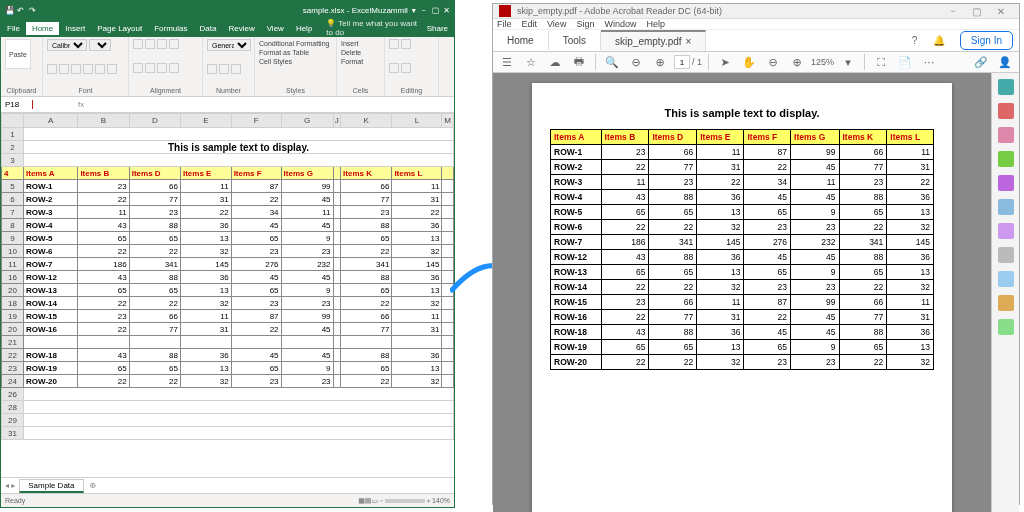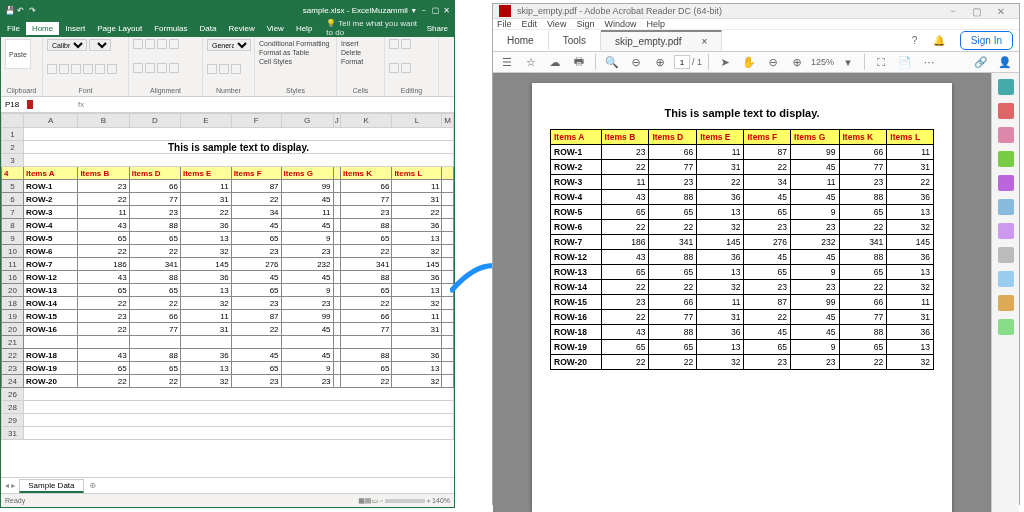--- a/index.html
+++ b/index.html
@@ -25,21 +25,21 @@
 .excel .ribbon .align { width: 74px; }
 .excel .ribbon .num { width: 52px; }
 .excel .ribbon .styles { width: 82px; }
 .excel .ribbon .cells { width: 48px; }
 .excel .ribbon .editing { width: 54px; }
 .excel .ribbon .row { display: flex; gap: 2px; align-items: center; flex-wrap: wrap; }
 .excel .ribbon .big { width: 26px; height: 30px; background: #fff; border: 1px solid #ddd; display: flex; align-items: center; justify-content: center; font-size: 7px; }
 .excel .ribbon select { font-size: 7px; width: 40px; height: 12px; border: 1px solid #ccc; }
 .excel .ribbon .mini { width: 10px; height: 10px; border: 1px solid #ccc; display: inline-block; }
 .excel .namebox { height: 16px; border-bottom: 1px solid #d0d0d0; display: flex; align-items: center; font-size: 8px; }
-.excel .namebox .nb { width: 32px; border-right: 6px solid #b91c1c; padding: 0 4px; }
+.excel .namebox .nb { width: 32px; border-right: 1px solid #b91c1c; padding: 0 4px; }
 .excel .namebox .fx { padding: 0 4px; color: #888; margin-left: 41px; }
 .excel .grid { flex: 1; overflow: hidden; position: relative; }
 .excel table { border-collapse: collapse; width: 100%; font-size: 8px; }
 .excel th { background: #e6e6e6; border: 1px solid #d0d0d0; font-weight: normal; color: #444; height: 14px; }
 .excel td { border: 1px solid #d0d0d0; height: 13px; padding: 0 2px; text-align: right; }
 .excel td.rh { background: #e6e6e6; text-align: center; color: #444; width: 22px; }
 .excel td.lbl { text-align: left; font-weight: bold; }
 .excel .hdrrow td { background: #ffff99; color: #c00; font-weight: bold; text-align: left; }
 .excel .title-cell { font-weight: bold; font-size: 10px; text-align: center !important; }
 .excel .sheettabs { height: 16px; border-top: 1px solid #d0d0d0; display: flex; align-items: center; font-size: 8px; }
@@ -55,21 +55,21 @@
 
 
 .acro { position: absolute; left: 492px; top: 3px; width: 528px; height: 502px; border: 1px solid #aaa; background: #fff; display: flex; flex-direction: column; }
 .acro .titlebar { height: 22px; background: #f0f0f0; display: flex; align-items: center; padding: 0 6px; font-size: 9px; color: #666; border-bottom: 1px solid #ddd; }
 .acro .titlebar .ico { width: 12px; height: 12px; background: #b30000; margin-right: 6px; }
 .acro .titlebar .t { flex: 1; }
 .acro .titlebar .wbtn { width: 24px; text-align: center; color: #888; font-size: 10px; }
 .acro .menubar { height: 18px; display: flex; align-items: center; font-size: 9px; color: #444; padding: 0 4px; gap: 10px; border-bottom: 1px solid #eee; }
 .acro .tabs { height: 26px; display: flex; align-items: center; border-bottom: 1px solid #ccc; font-size: 10px; }
 .acro .tabs .tb { padding: 4px 14px; color: #444; border-right: 1px solid #ddd; }
-.acro .tabs .tb.doc { background: #f7f7f7; border-top: 2px solid #888; display: flex; gap: 20px; align-items: center; }
+.acro .tabs .tb.doc { background: #f7f7f7; border-top: 2px solid #888; display: flex; gap: 4px; align-items: center; }
 .acro .tabs .sp { flex: 1; }
 .acro .tabs .r { padding: 0 8px; color: #666; }
 .acro .tabs .signin { padding: 3px 10px; border: 1px solid #1473e6; color: #1473e6; border-radius: 5px; margin: 0 6px; }
 .acro .toolbar { height: 28px; display: flex; align-items: center; border-bottom: 1px solid #ccc; padding: 0 4px; gap: 4px; background: #fafafa; }
 .acro .toolbar .tbtn { width: 20px; height: 20px; display: flex; align-items: center; justify-content: center; color: #666; font-size: 11px; }
 .acro .toolbar .sep { width: 1px; height: 16px; background: #ccc; margin: 0 2px; }
 .acro .toolbar .pageno { font-size: 9px; color: #666; display: flex; align-items: center; gap: 2px; }
 .acro .toolbar .pageno input { width: 16px; height: 14px; font-size: 8px; text-align: center; border: 1px solid #ccc; }
 .acro .toolbar .zoom { font-size: 9px; color: #666; }
 .acro .toolbar .sp { flex: 1; }

